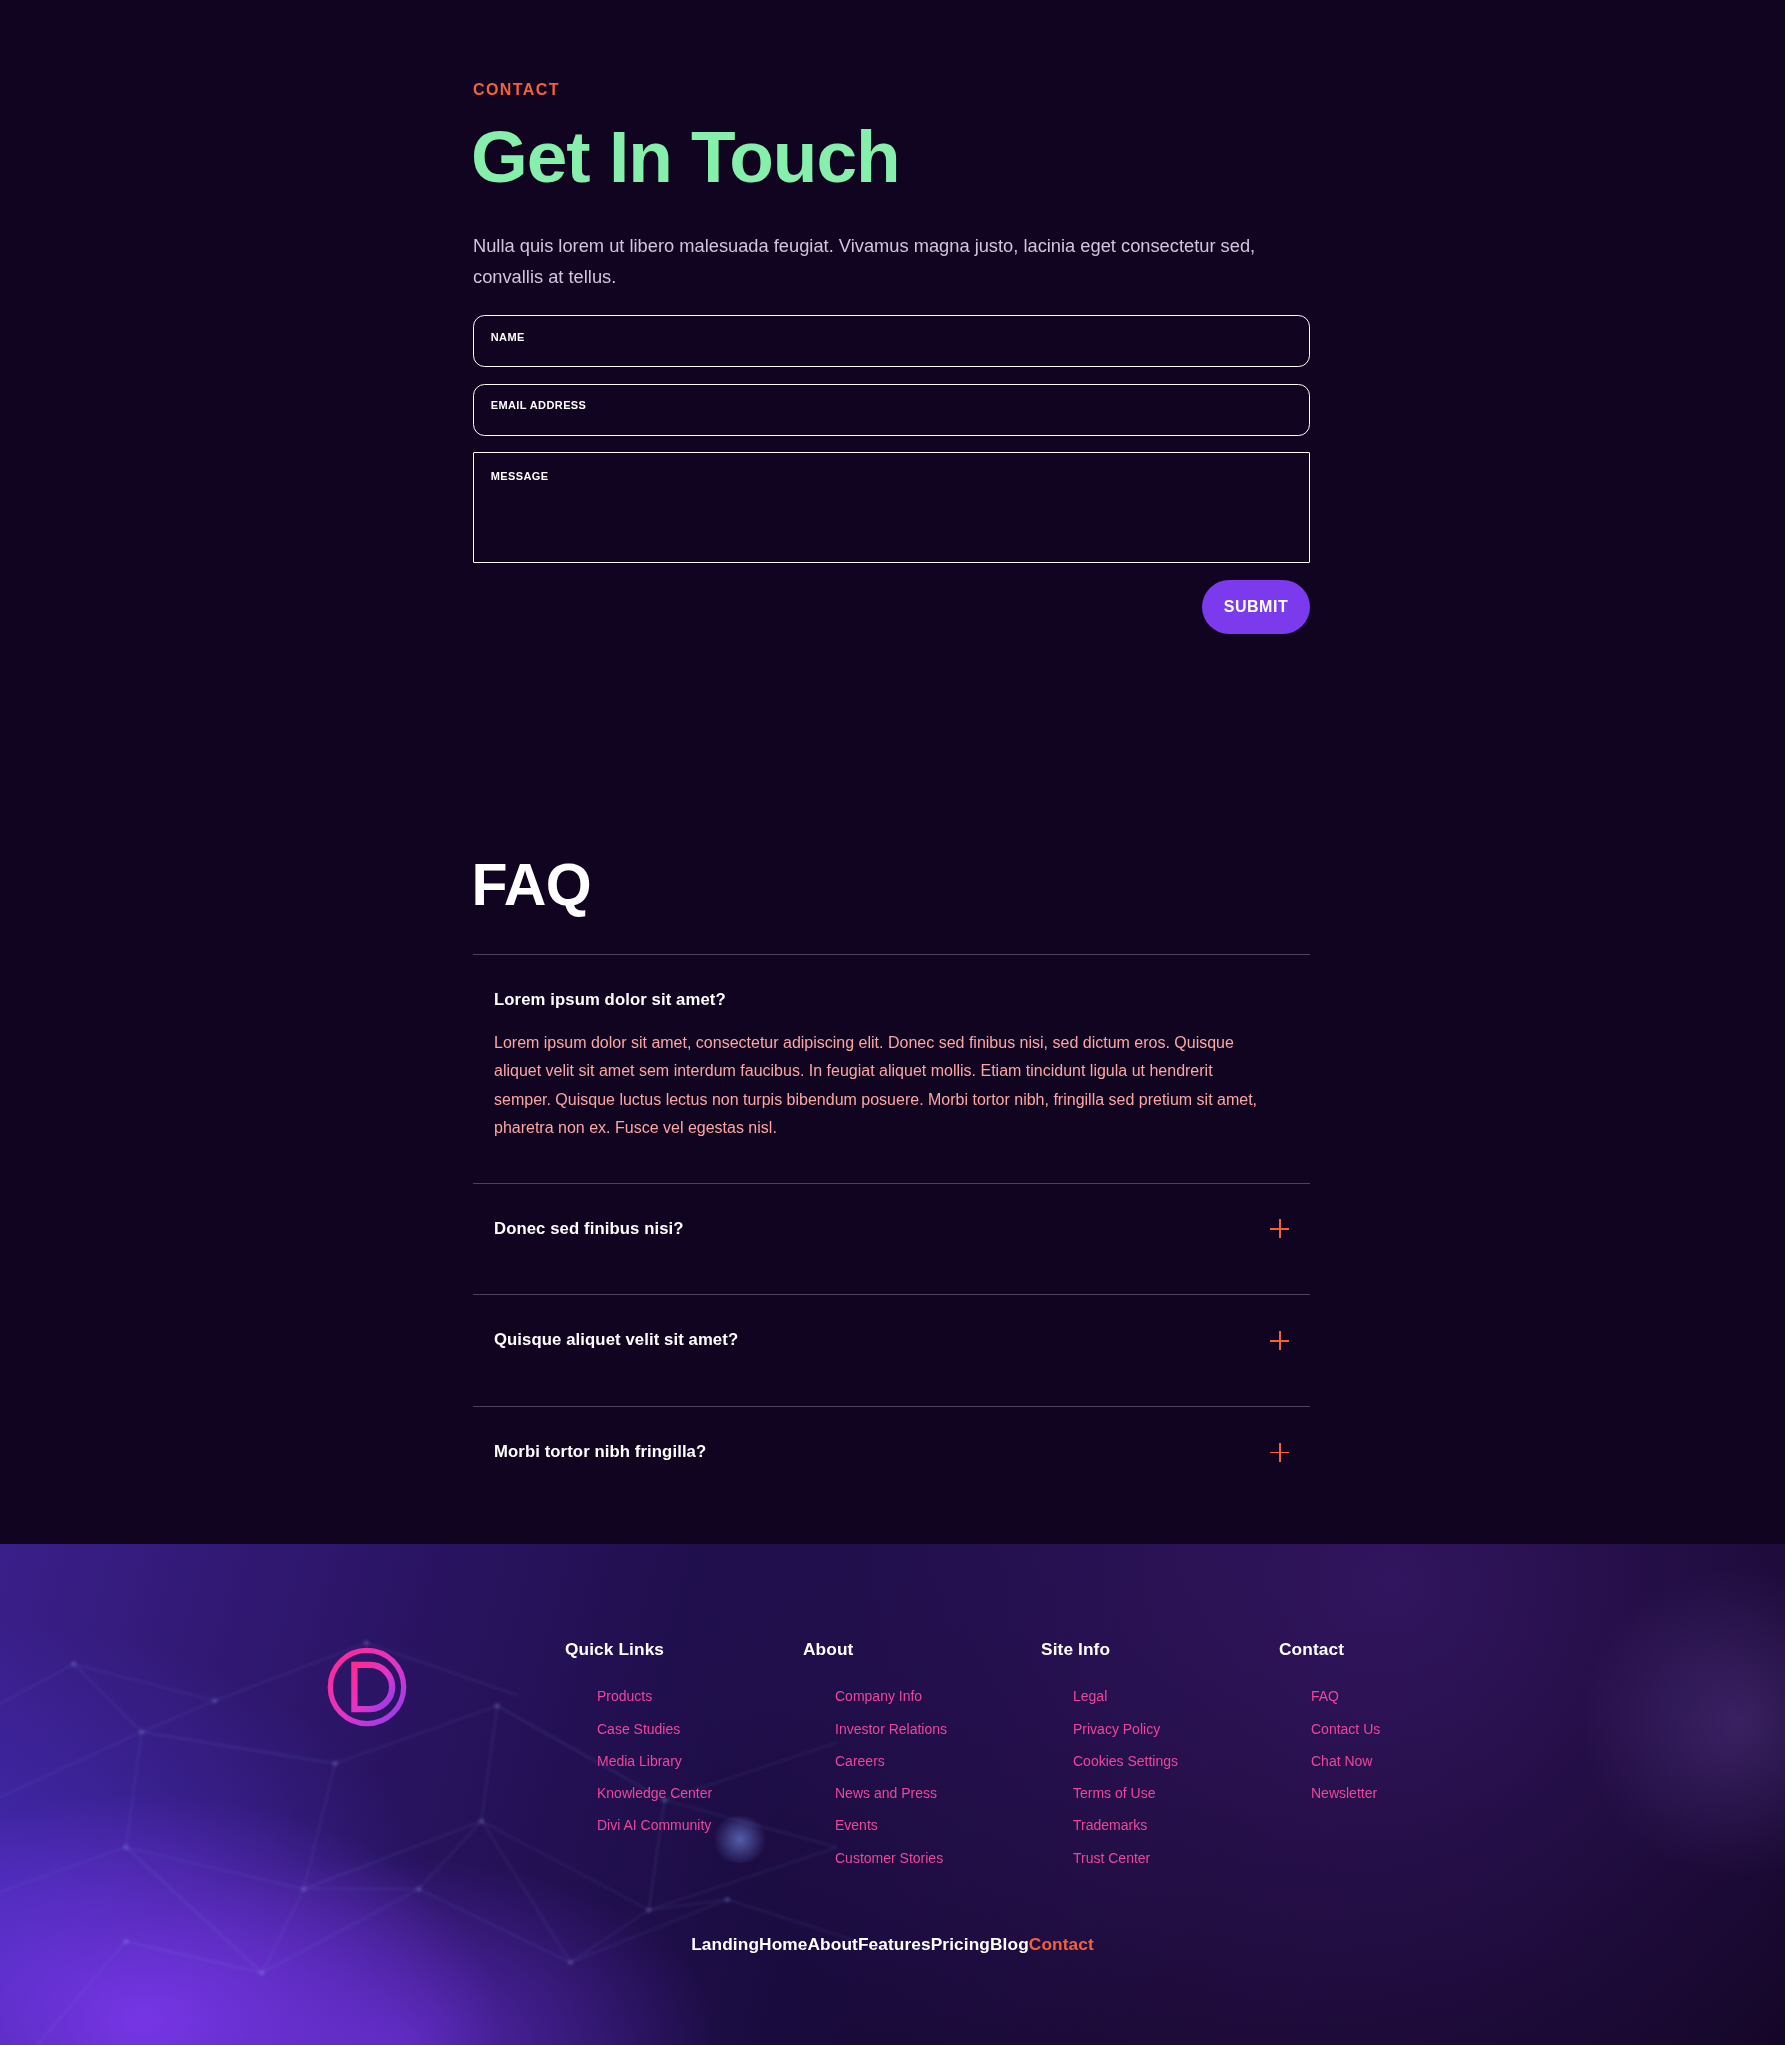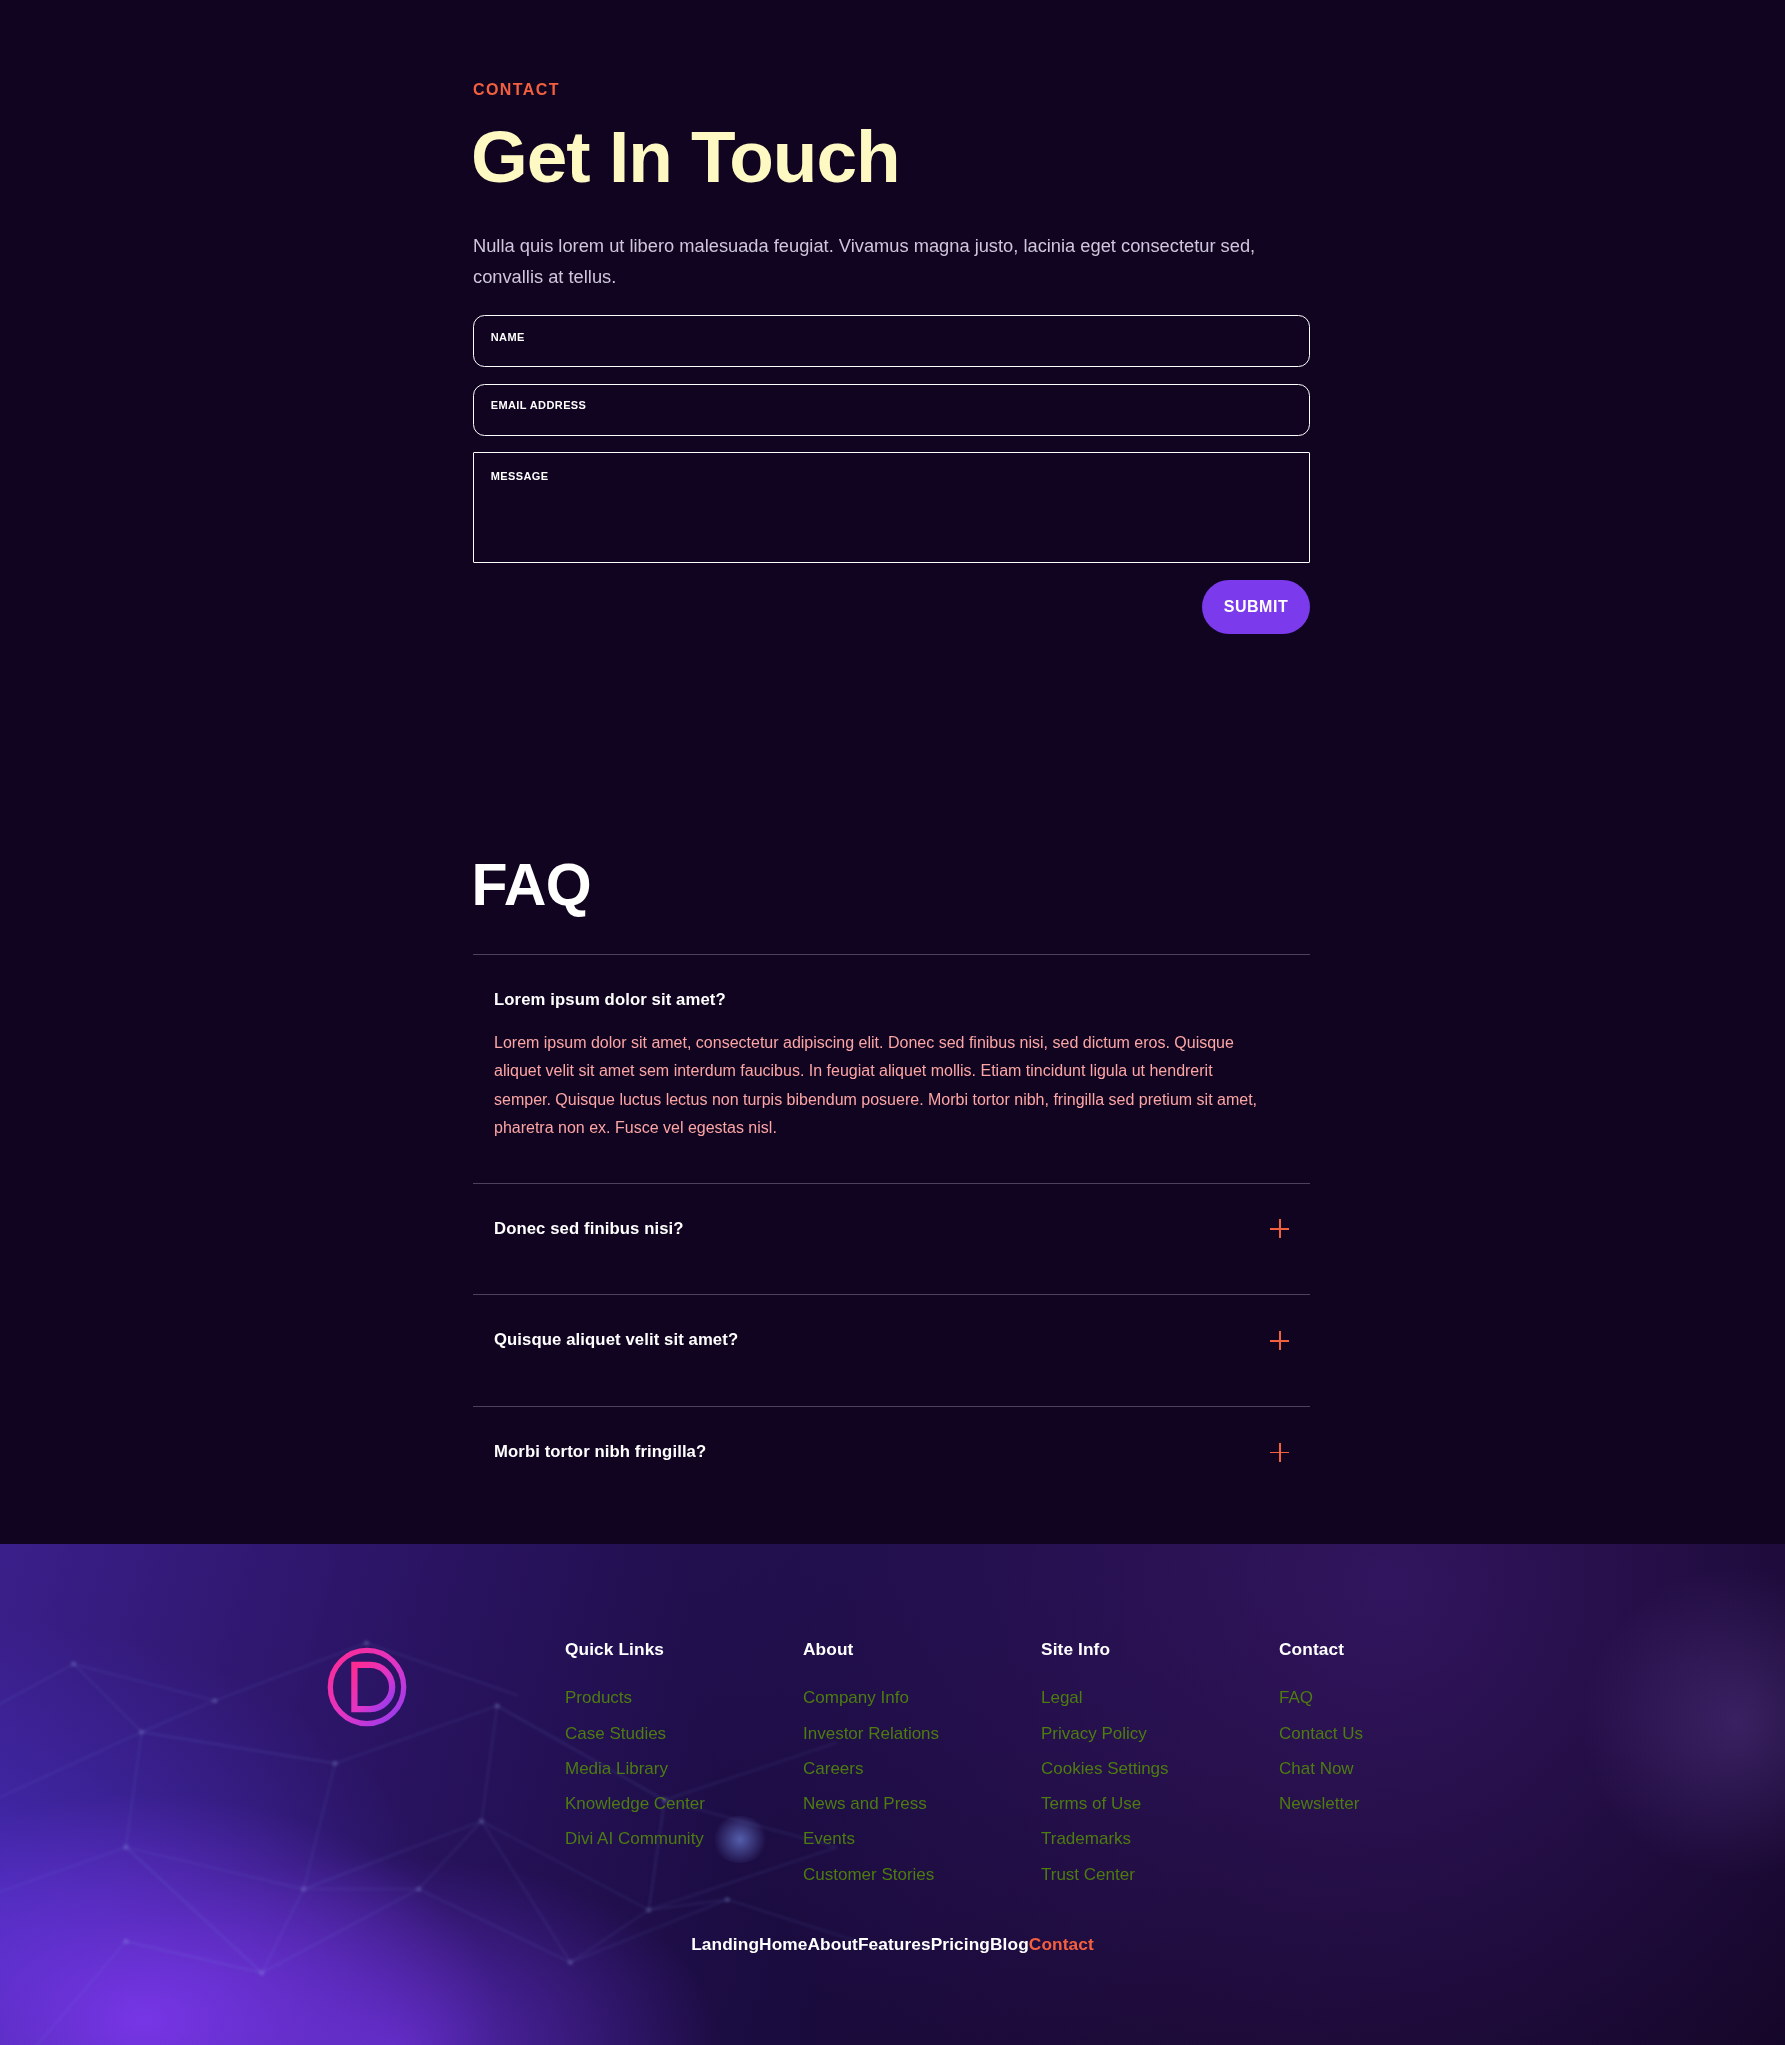--- a/index.html
+++ b/index.html
@@ -41,21 +41,21 @@
   }
 
   
   .page-title {
     position: absolute;
     left: -2.1px;
     top: 118px;
     font-size: 73px;
     font-weight: 700;
     letter-spacing: -1px;
-    color: #fef9c3;
+    color: #86efac;
     line-height: 1.08;
   }
 
   
   .intro {
     position: absolute;
     left: 0;
     top: 230px;
     width: 832px;
     font-size: 18.3px;
@@ -269,26 +269,27 @@
   .fcol-title {
     font-size: 17.3px;
     font-weight: 700;
     color: #ffffff;
     letter-spacing: 0.1px;
     margin-bottom: 31px;
     line-height: 1;
   }
   .fcol-link {
     display: block;
-    font-size: 17px;
-    color: #4d7c0f;
+    font-size: 14px;
+    color: #ec4899;
     text-decoration: none;
     line-height: 1;
     margin-bottom: 18.3px;
     cursor: pointer;
+    margin-left: 32px;
   }
 
   .footer-nav {
     position: absolute;
     left: 0;
     top: 390px;
     width: 1785px;
     display: flex;
     justify-content: center;
   }

